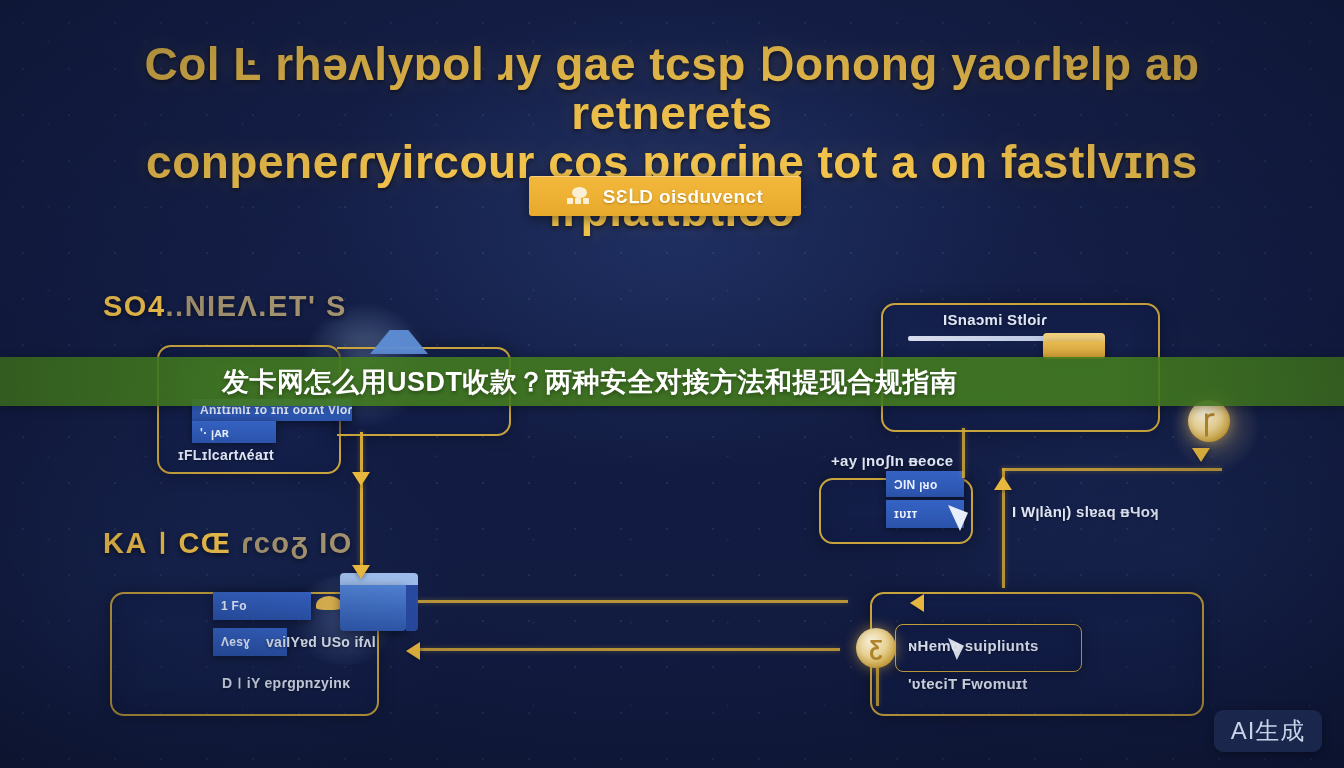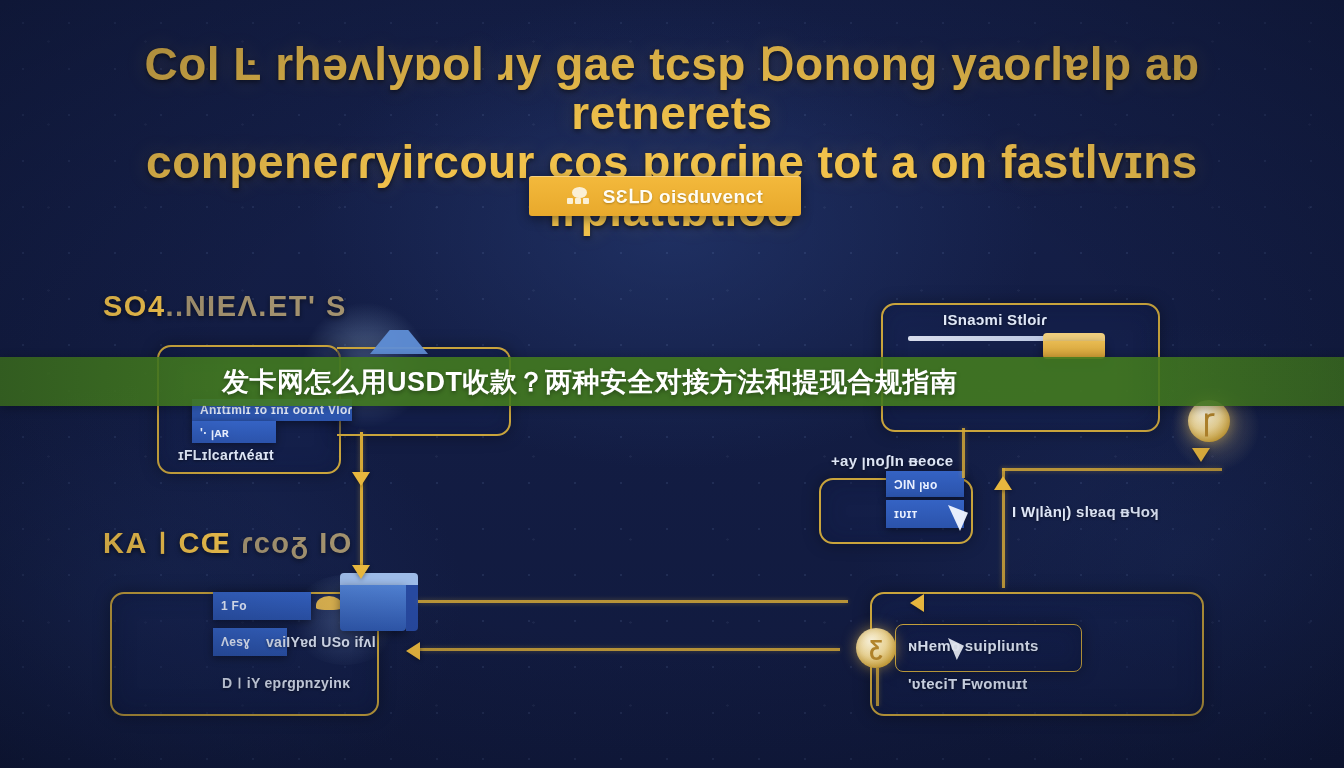--- a/index.html
+++ b/index.html
@@ -296,14 +296,15 @@
 
   <div class="ln v thin" style="left:962px;top:428px;height:50px;"></div>
   <div class="ln v thin" style="left:876px;top:668px;height:38px;"></div>
 
   <div class="banner">
     <div class="banner-title">发卡网怎么用USDT收款？两种安全对接方法和提现合规指南</div>
   </div>
 
   <div class="vignette"></div>
 
+  <div class="ai-badge">AI生成</div>
 
 </div>
 
 </body></html>

